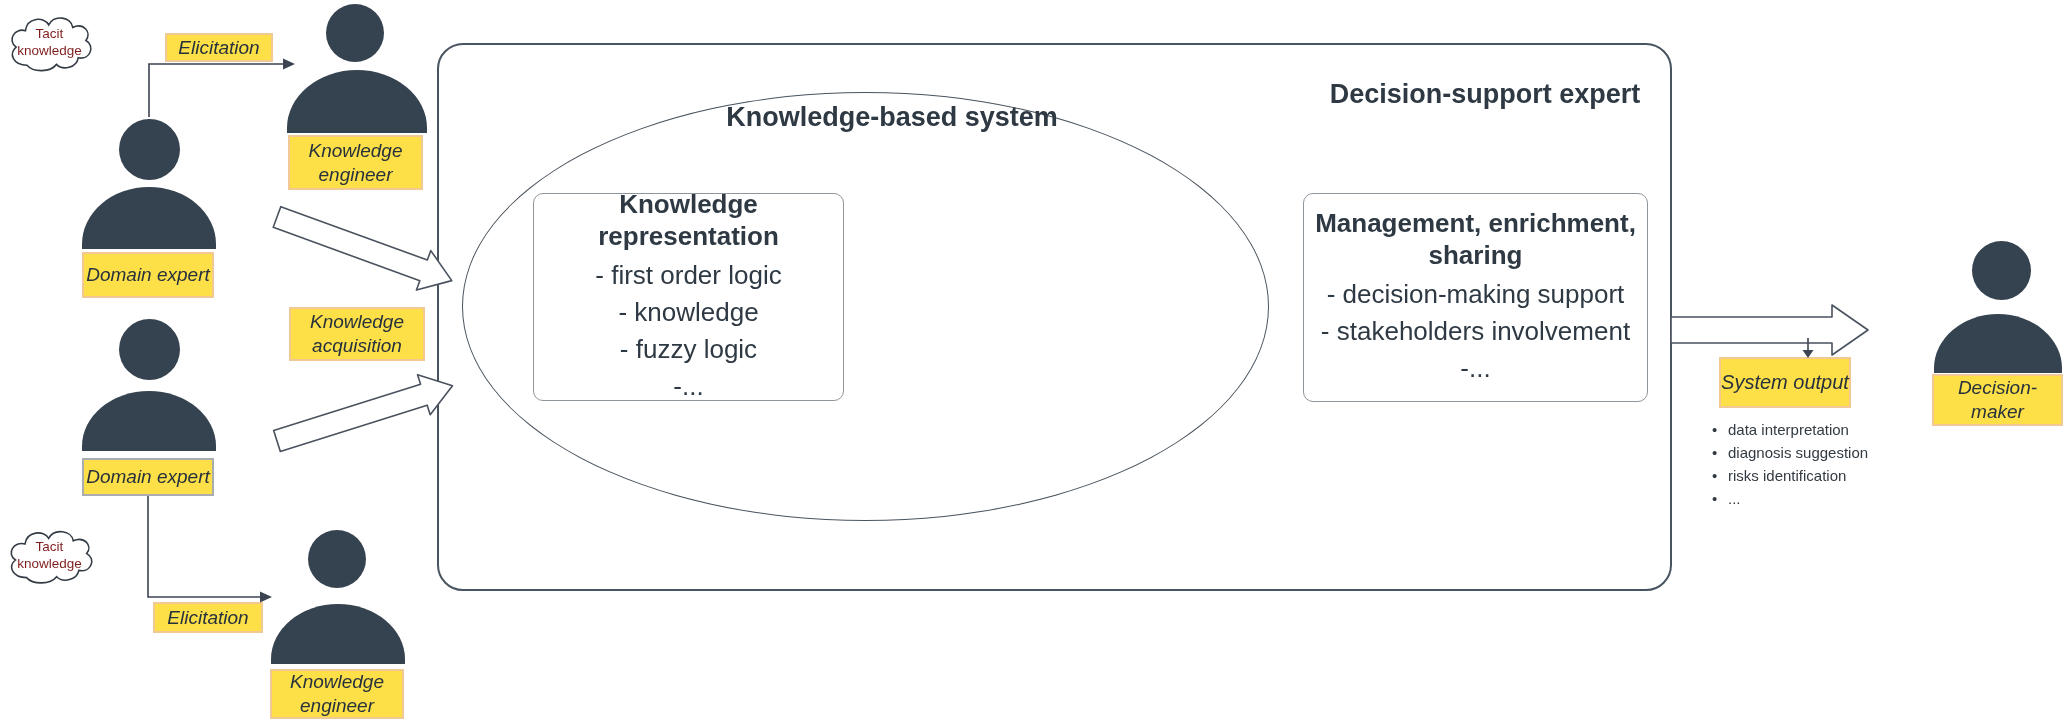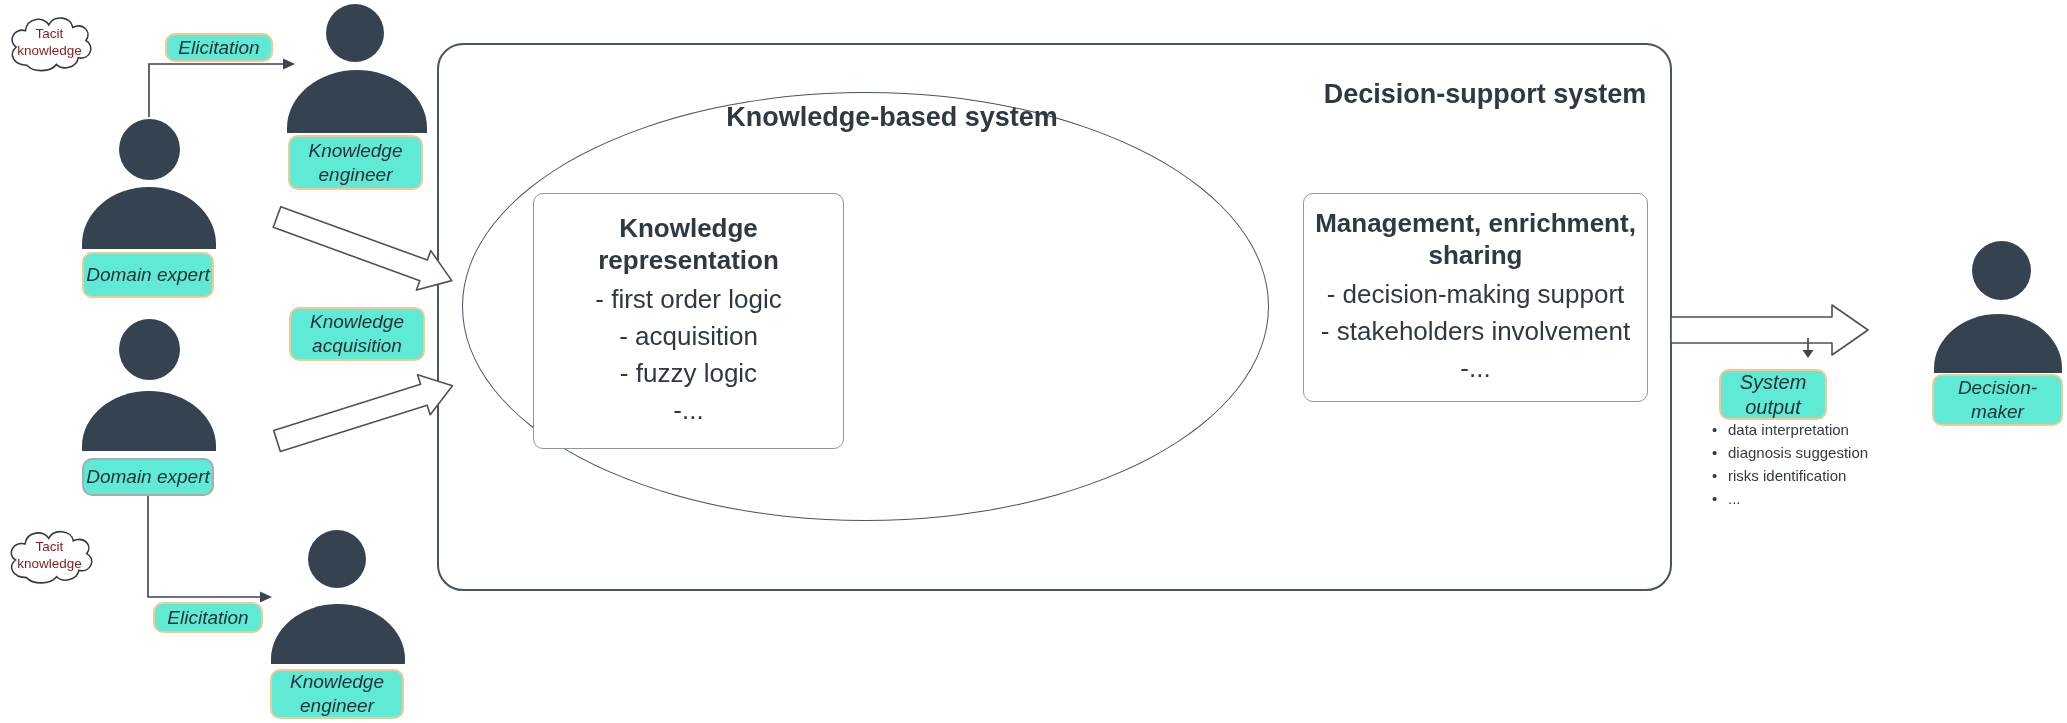--- a/index.html
+++ b/index.html
@@ -21,26 +21,26 @@
   .dss-title{left:1320px;top:79px;width:330px;}
   .kbs-title{left:672px;top:102px;width:440px;}
   
   .sysbox{
     background:#ffffff;border:1.5px solid #8f969c;border-radius:10px;box-sizing:border-box;
     display:flex;flex-direction:column;justify-content:center;align-items:center;
     text-align:center;padding:8px 6px;
   }
   .sysbox .bx-title{font-size:26px;font-weight:bold;line-height:1.22;margin:0 0 4px 0;}
   .sysbox .bx-item{font-size:26px;line-height:1.42;}
-  .box-kr{left:533px;top:193px;width:311px;height:256px;}
+  .box-kr{left:533px;top:193px;width:311px;height:208px;}
   .box-re{left:913px;top:193px;width:306px;height:208px;}
   .box-mg{left:1303px;top:193px;width:345px;height:209px;}
   
   .tag{
-    background:#5eead4;border:2.5px solid #f2c894;border-radius:10px;box-sizing:border-box;
+    background:#fde047;border:2.5px solid #f2c894;border-radius:0;box-sizing:border-box;
     display:flex;align-items:center;justify-content:center;text-align:center;
     font-style:italic;font-size:19px;line-height:1.25;color:#27313c;
   }
   .tag.gray{border-color:#a9adb2;}
   
   .p-head{background:#35424f;border-radius:50%;}
   .p-body{background:#35424f;border-radius:50% 50% 0 0 / 92% 92% 0 0;}
   
   .cloud-text{
     position:absolute;inset:0;display:flex;flex-direction:column;align-items:center;
@@ -51,29 +51,29 @@
   .out-list li{font-size:15px;line-height:23px;color:#323a42;display:flex;}
   .out-list .blt{width:16px;flex:0 0 16px;text-align:left;}
   svg.overlay{position:absolute;left:0;top:0;pointer-events:none;}
 </style>
 </head>
 <body>
 
 <div class="canvas">
 
   <div class="abs big-rect"></div>
-  <div class="abs section-title dss-title">Decision-support system</div>
+  <div class="abs section-title dss-title">Decision-support expert</div>
 
   <div class="abs kbs-ellipse"></div>
   <div class="abs section-title kbs-title">Knowledge-based system</div>
 
   <div class="abs sysbox box-kr">
     <div class="bx-title">Knowledge representation</div>
     <div class="bx-item">- first order logic</div>
-    <div class="bx-item">- acquisition</div>
+    <div class="bx-item">- knowledge</div>
     <div class="bx-item">- fuzzy logic</div>
     <div class="bx-item">-...</div>
   </div>
 
 
   <div class="abs sysbox box-mg">
     <div class="bx-title">Management, enrichment, sharing</div>
     <div class="bx-item">- decision-making support</div>
     <div class="bx-item">- stakeholders involvement</div>
     <div class="bx-item">-...</div>
@@ -115,21 +115,21 @@
   <div class="abs p-body" style="left:271px;top:604px;width:134px;height:60px;"></div>
   <div class="abs tag" style="left:270px;top:669px;width:134px;height:50px;">Knowledge engineer</div>
 
   <div class="abs p-head" style="left:1972px;top:241px;width:59px;height:59px;"></div>
   <div class="abs p-body" style="left:1934px;top:314px;width:128px;height:59px;"></div>
   <div class="abs tag" style="left:1932px;top:374px;width:131px;height:52px;">Decision-maker</div>
 
   <div class="abs tag" style="left:165px;top:33px;width:108px;height:29px;">Elicitation</div>
   <div class="abs tag" style="left:289px;top:307px;width:136px;height:54px;">Knowledge acquisition</div>
   <div class="abs tag" style="left:153px;top:602px;width:110px;height:31px;">Elicitation</div>
-  <div class="abs tag" style="left:1719px;top:357px;width:108px;height:51px;font-size:20px;margin-top:12px;">System output</div>
+  <div class="abs tag" style="left:1719px;top:357px;width:132px;height:51px;font-size:20px;">System output</div>
 
   <ul class="abs out-list">
     <li>
       <span class="blt">•</span>
       <span>data interpretation</span>
       </li>
     <li>
       <span class="blt">•</span>
       <span>diagnosis suggestion</span>
       </li>

